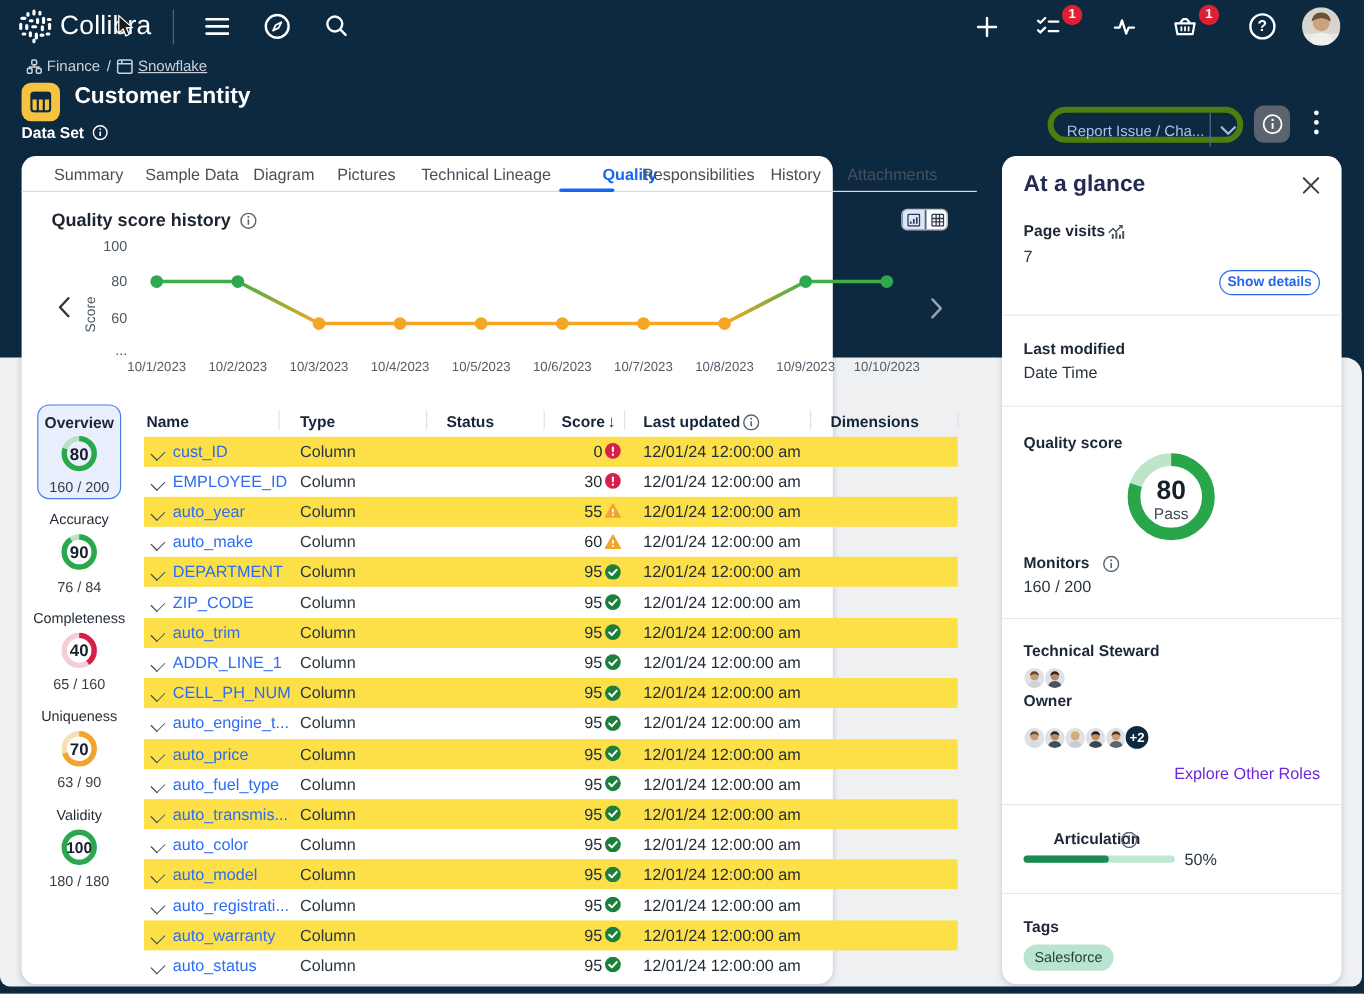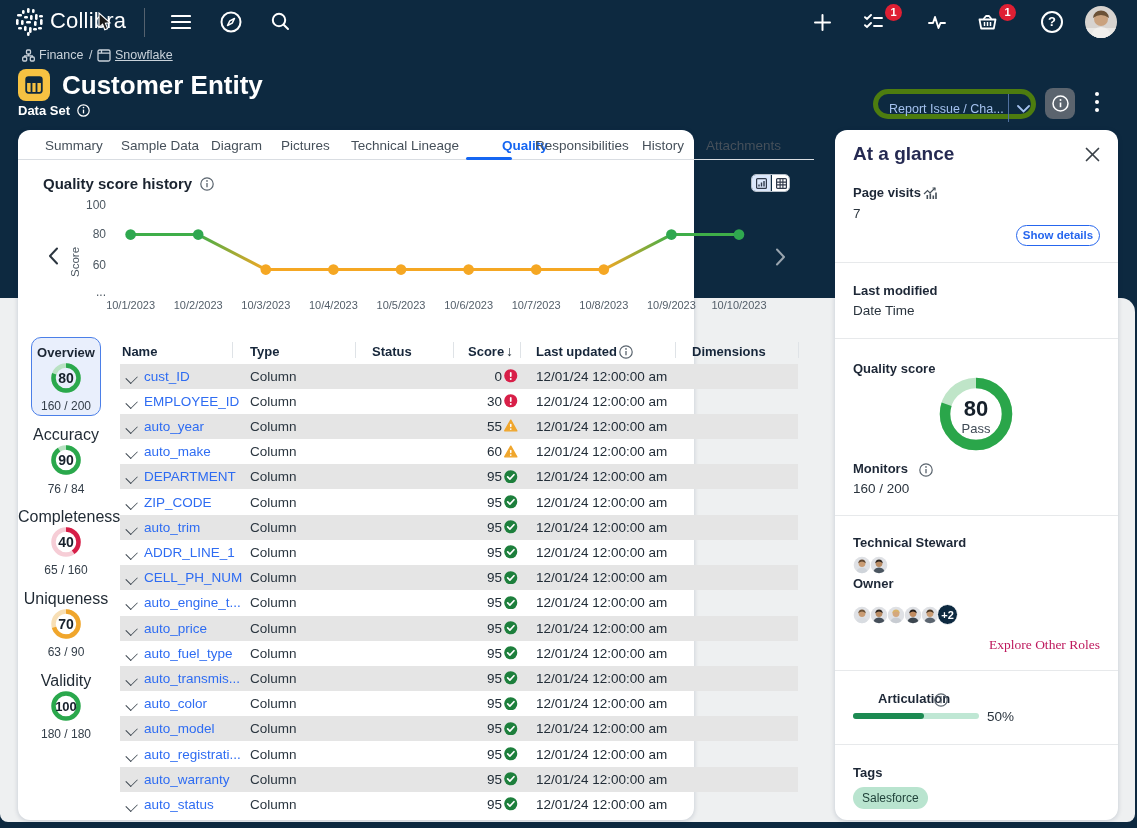--- a/index.html
+++ b/index.html
@@ -8,54 +8,54 @@
 .abs { position:absolute; }
 .gray { position:absolute; left:0; top:298px; width:1135px; height:524px; background:#eef0f1; border-radius:0 14px 8px 8px; }
 .card { position:absolute; background:#fff; border-radius:12px; box-shadow:0 1px 5px rgba(9,30,66,.18); }
 #main { left:18px; top:130px; width:676px; height:690px; }
 #panel { left:835px; top:130px; width:283px; height:690px; }
 svg { display:block; }
 
 .nav-txt { position:absolute; left:50px; top:8px; font-size:22px; font-weight:500; color:#fff; letter-spacing:.2px; }
 .crumb { position:absolute; left:22px; top:48px; font-size:12.5px; color:#c9d2da; }
 .titleicon { position:absolute; left:18px; top:69px; width:32px; height:32px; background:#f6c242; border-radius:8px; }
-.title { position:absolute; left:62px; top:70px; font-size:26px; font-weight:700; color:#fff; }
+.title { position:absolute; left:62px; top:70px; font-size:19px; font-weight:700; color:#fff; }
 .dataset { position:absolute; left:18px; top:103px; font-size:13px; font-weight:700; color:#fff; }
 .reportbtn { position:absolute; left:873px; top:89px; width:163px; height:30px; border:5px solid #4d7c0f; border-radius:15px; color:#a4c2ef; font-size:13.5px; }
 .reportbtn span { position:absolute; left:11px; top:7.5px; font-size:12.5px; }
 .reportbtn .divd { position:absolute; left:130px; top:0; width:1px; height:28px; background:#50719f; }
 .infobtn { position:absolute; left:1045px; top:88px; width:30px; height:31px; background:#5b646e; border-radius:8px; }
 
 .tabs { position:absolute; left:0; top:0; width:796px; height:30px; border-bottom:1px solid #d9dde2; }
 .tab { position:absolute; top:8px; font-size:13.5px; color:#46505a; white-space:nowrap; }
 .tab.active { color:#1566f2; font-weight:700;margin-left:32px; }
 .tabul { position:absolute; left:448px; top:27px; width:46px; height:3px; background:#1566f2; border-radius:2px; }
 
 .hdr { position:absolute; font-size:13px; font-weight:700; color:#16263a; }
 .sep { position:absolute; width:1px; height:16px; top:212px; background:#dfe3e7; }
 .row { position:absolute; left:102px; width:678px; height:25.2px; }
-.row.odd { background:#e5e5e5; }
+.row.odd { background:#fde047; }
 .rname { position:absolute; left:24px; top:5px; font-size:13.5px; color:#2e6cf2; }
 .rtype { position:absolute; left:130px; top:5px; font-size:13.5px; color:#2b3640; }
 .rscore { position:absolute; left:328px; width:54px; top:5px; font-size:13.5px; color:#222d38; text-align:right; }
 .rupd { position:absolute; left:416px; top:5px; font-size:13.5px; color:#222d38; }
 .chev { position:absolute; left:7px; top:9px; width:8px; height:8px; }
 .chev:before { content:""; position:absolute; left:0; top:0; width:9px; height:9px; border-left:1.8px solid #3c4650; border-bottom:1.8px solid #3c4650; transform:rotate(-45deg) scale(1,.75); transform-origin:45% 55%; }
 .sicon { position:absolute; left:384px; top:5.5px; width:13.5px; height:13.5px; }
 
 .sbox { position:absolute; left:13px; top:207px; width:70px; height:79px; background:#e9effc; border:1.5px solid #4b7fe8; border-radius:10px; }
-.slabel { position:absolute; left:0; width:96px; text-align:center; font-size:16px; color:#1f2933; }
+.slabel { position:absolute; left:0; width:96px; text-align:center; font-size:12px; color:#1f2933; }
 .sval { position:absolute; left:0; width:96px; text-align:center; font-size:12px; color:#333e49; }
 .donut { position:absolute; }
 
 .pdiv { position:absolute; left:0; width:283px; height:1px; background:#e7e9eb; }
 .plabel { position:absolute; left:18px; font-size:13px; font-weight:700; color:#1d2736; }
 .pval { position:absolute; left:18px; font-size:13.5px; color:#2a343e; }
 .showdet { position:absolute; left:181px; top:95px; width:84px; height:21px; border:1.5px solid #2666ee; border-radius:11px; color:#2666ee; font-size:11.5px; font-weight:700; text-align:center; line-height:19px; }
-.link { color:#be185d; font-size:13.5px;font-family:Liberation Serif, serif; }
+.link { color:#6d28d9; font-size:13.5px; }
 .chip { position:absolute; left:18px; top:657px; background:#b9e4cf; color:#20423a; font-size:12px; border-radius:11px; padding:3.5px 9px 4.5px; }
 </style>
 </head>
 <body>
 <div class="gray"></div>
 <div class="abs" style="left:1135px;top:0;width:2px;height:828px;background:#0d2940;"></div>
 
 <svg class="abs" style="left:15px;top:7px" width="30" height="30" viewBox="0 0 30 30">
  <g fill="#fff">
   <rect x="12" y="1" width="2.6" height="5" rx="1.3"></rect>

